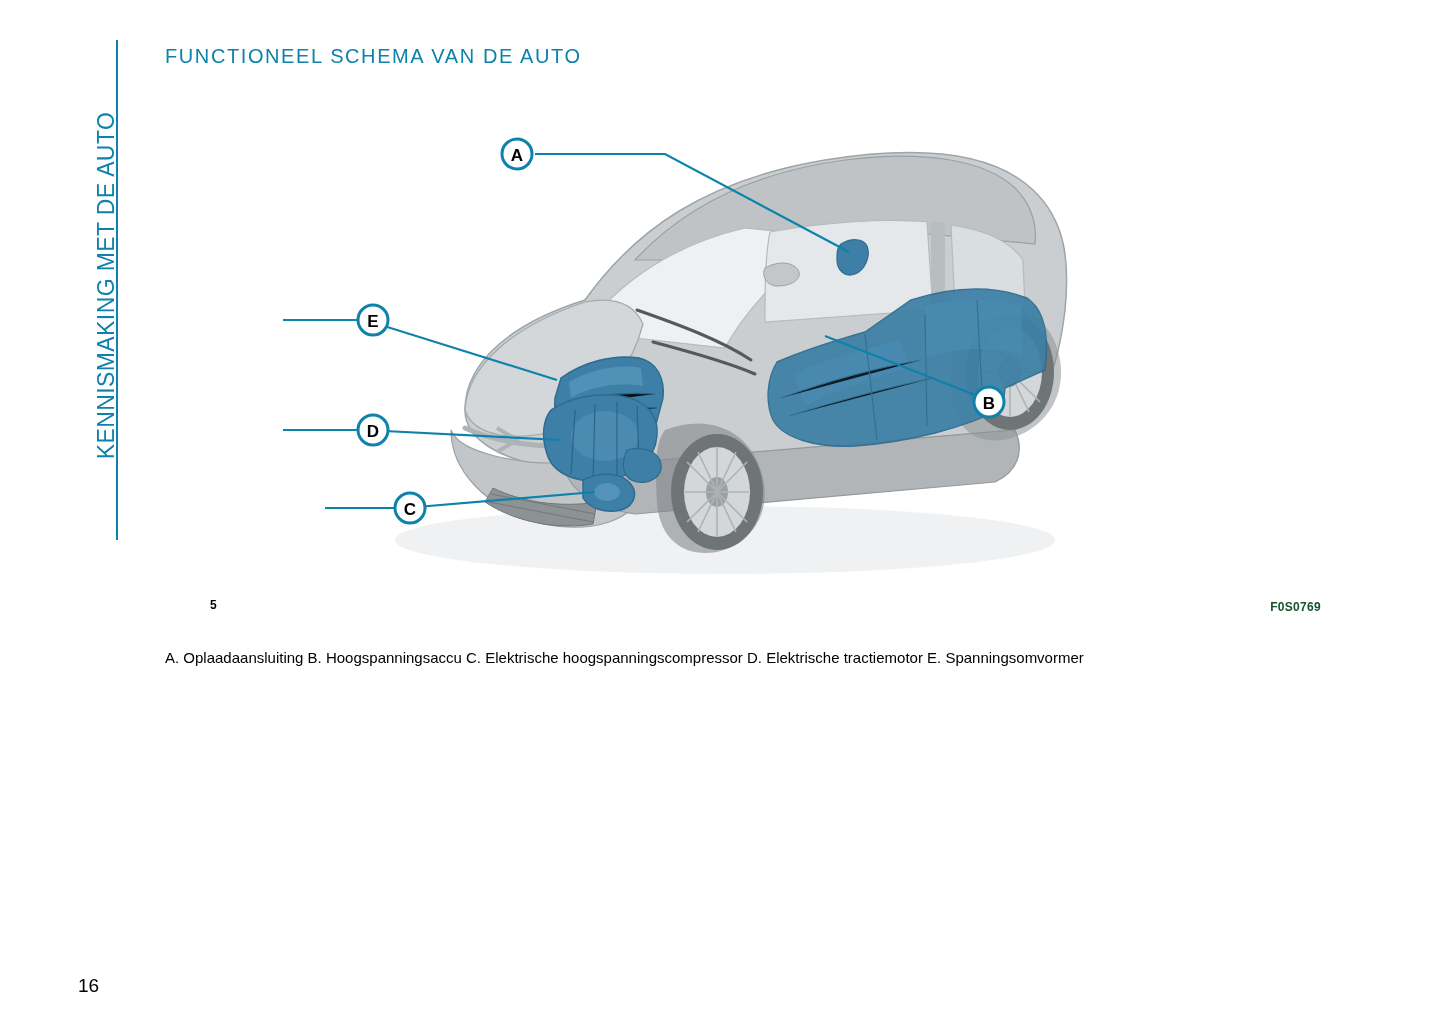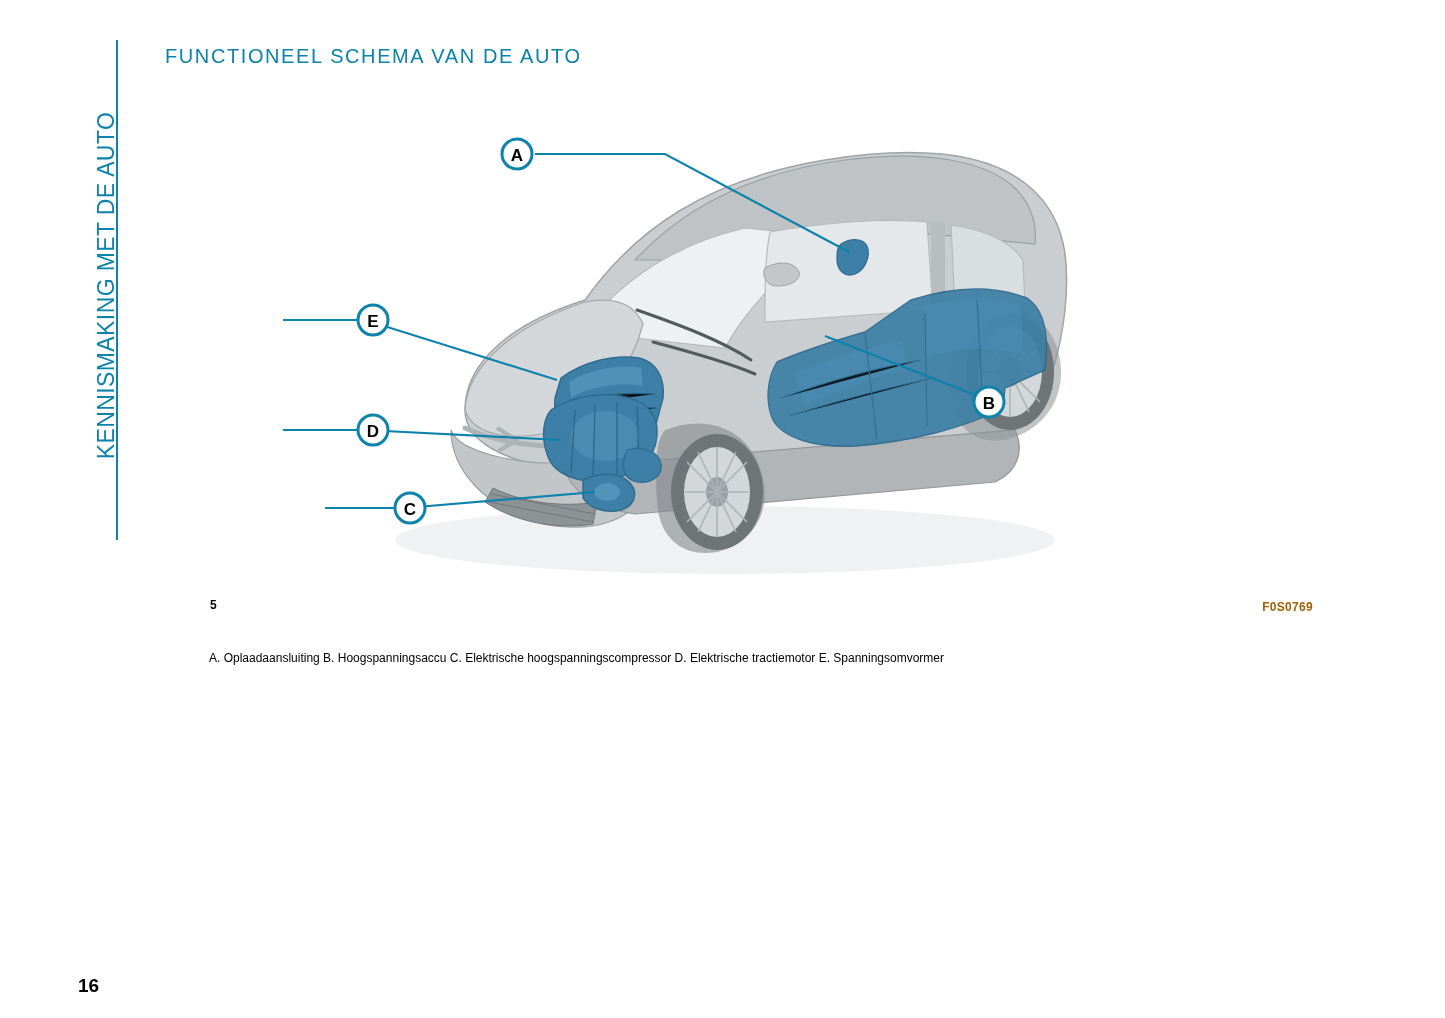--- a/index.html
+++ b/index.html
@@ -72,48 +72,47 @@
   .fig-number {
     position: absolute;
     left: 210px;
     top: 598px;
     font-size: 12px;
     font-weight: bold;
     color: #000;
   }
   .fig-code {
     position: absolute;
-    right: 132px;
+    right: 124px;
     top: 600px;
     font-size: 12px;
     font-weight: bold;
-    color: #a16207;
+    color: #14532d;
     letter-spacing: 0.3px;
     margin-left: 28px;
   }
 
   
   .caption {
     position: absolute;
     left: 165px;
     top: 645px;
     width: 1120px;
-    font-size: 12px;
+    font-size: 15px;
     line-height: 26px;
     color: #000;
-    margin-left: 44px;
   }
 
   
   .page-number {
     position: absolute;
     left: 78px;
     top: 975px;
     font-size: 19px;
-    font-weight: bold;
+    font-weight: normal;
     color: #000;
   }
 
   
   .callout-circle {
     fill: #ffffff;
     stroke: #0d82ab;
     stroke-width: 3;
   }
   .callout-text {

